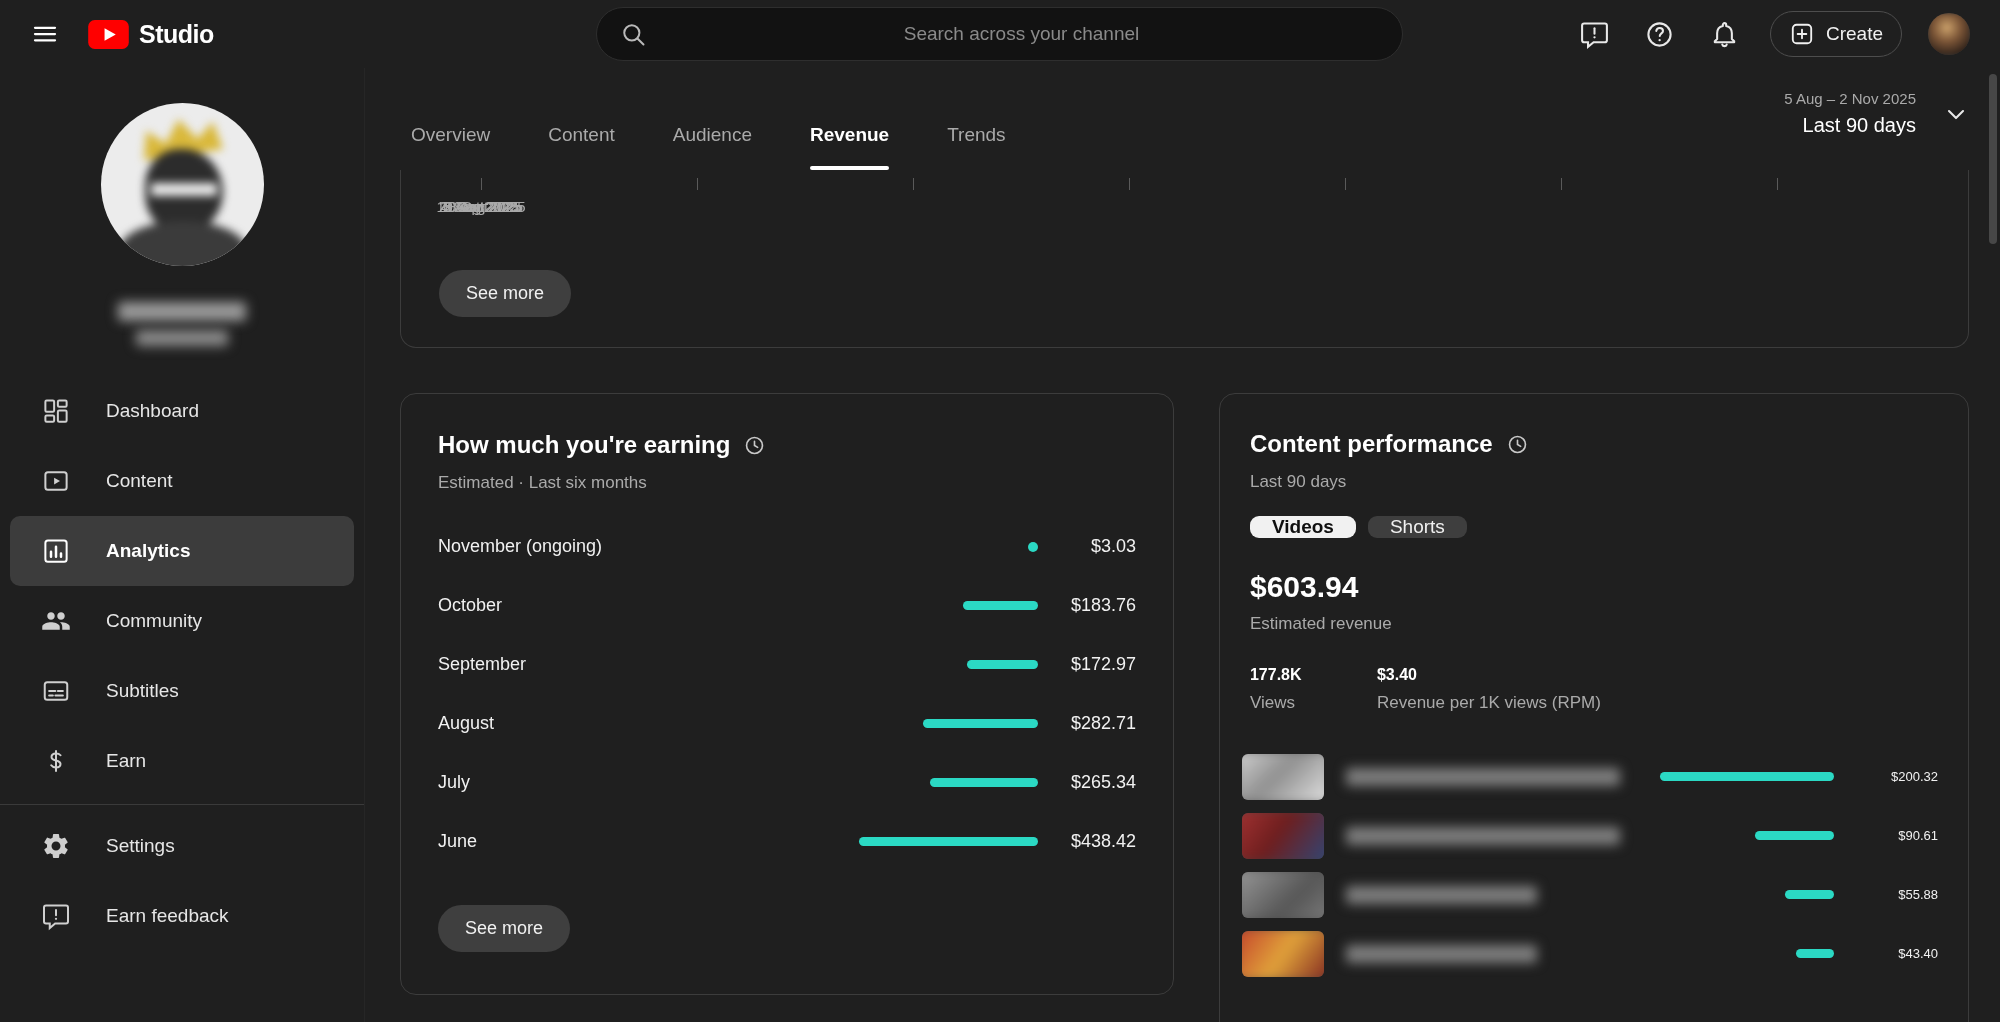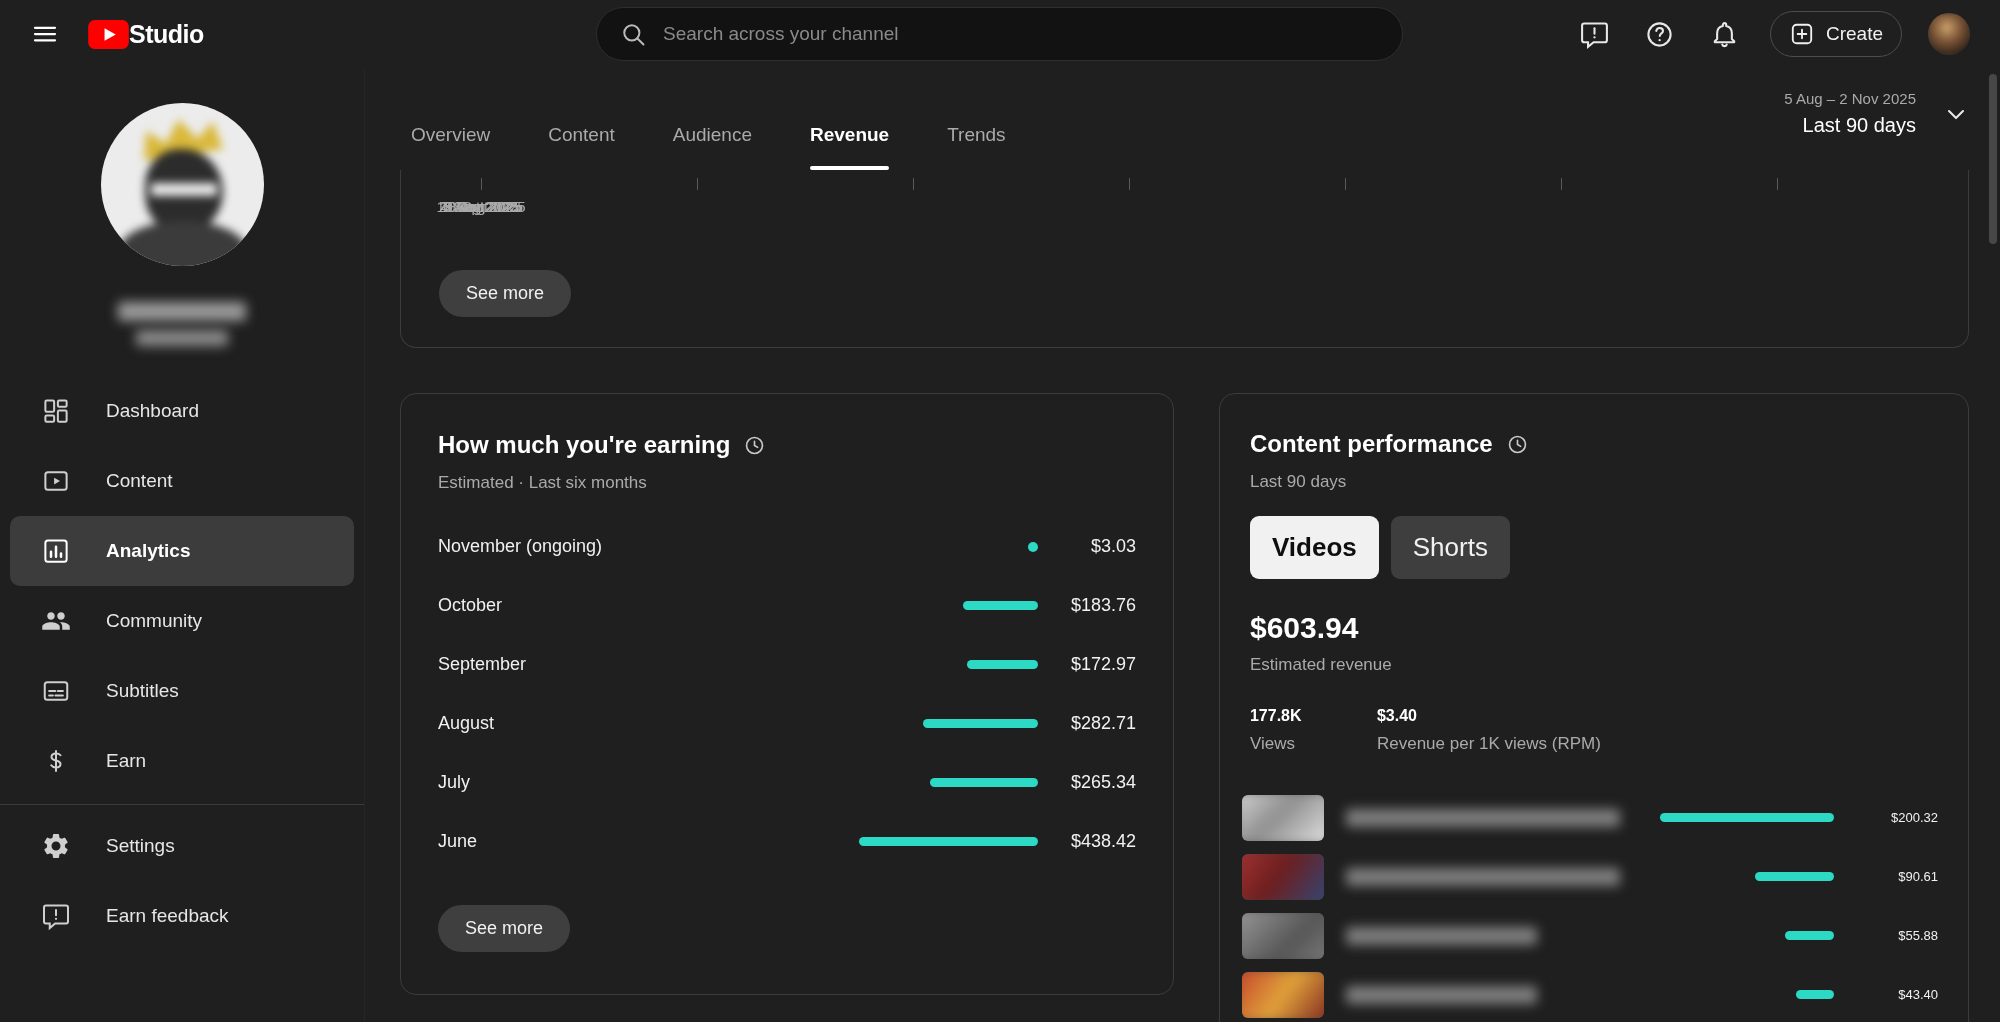--- a/index.html
+++ b/index.html
@@ -3,26 +3,26 @@
 <meta charset="utf-8">
 <style>
   * { margin:0; padding:0; box-sizing:border-box; }
   html,body { width:2000px; height:1022px; overflow:hidden; background:#1f1f1f;
     font-family:"Liberation Sans","DejaVu Sans",sans-serif; color:#f1f1f1; }
   svg { display:block; }
 
   
   .topbar { height:68px; display:flex; align-items:center; padding:0 30px; position:relative; background:#1f1f1f; z-index:10; }
   .hamburger { background:none; border:none; color:#fff; cursor:pointer; margin-right:28px; }
-  .logo { display:flex; align-items:flex-end; }
+  .logo { display:flex; align-items:flex-end; gap:10px; }
   .logo-text { color:#fff; font-size:25px; font-weight:700; letter-spacing:-0.5px; }
   .searchbox { position:absolute; left:596px; width:807px; height:54px; background:#121212;
     border:1px solid #2e2e2e; border-radius:28px; display:flex; align-items:center; padding:0 22px; gap:16px; }
   .searchbox input { flex:1; background:transparent; border:none; outline:none; color:#fdba74; font-size:19px;
-    font-family:"Liberation Sans","DejaVu Sans",sans-serif; }
+    font-family:"Liberation Sans","DejaVu Sans",sans-serif;text-align:center; }
   .searchbox input::placeholder { color:#8a8a8a; }
   .topbar-right { position:absolute; right:30px; display:flex; align-items:center; gap:26px; }
   .icon-btn { background:none; border:none; color:#e8e8e8; cursor:pointer; padding:4px; }
   .create-btn { display:flex; align-items:center; gap:11px; height:46px; padding:0 18px; background:#1f1f1f;
     border:1px solid #4d4d4d; border-radius:23px; color:#f1f1f1; font-size:19px; cursor:pointer;
     font-family:"Liberation Sans","DejaVu Sans",sans-serif; }
   .topbar-avatar { width:42px; height:42px; border-radius:50%; overflow:hidden; border:none; padding:0; cursor:pointer; background:#333; }
   .topbar-avatar .art { width:100%; height:100%; background:radial-gradient(circle at 45% 35%, #caa06a 0%, #7a5436 40%, #2c2019 80%); filter:blur(2px); }
 
   
@@ -97,21 +97,21 @@
   .earning-label { flex:1; font-size:18px; color:#f1f1f1; }
   .earning-barbox { width:179px; display:flex; justify-content:flex-end; align-items:center; }
   .earning-bar { height:9px; border-radius:5px; background:var(--teal,#2bd9c4); }
   .earning-bar.dot { width:10px !important; height:10px; border-radius:50%; }
   .earning-value { width:82px; margin-left:16px; text-align:right; font-size:18px; color:#f1f1f1; }
   .earnings-card .see-more { margin-top:34px; }
 
   
   .performance-card { width:756px; height:700px; padding:36px 30px 30px 30px; }
   .chips { display:flex; gap:12px; margin-top:24px; }
-  .chip { padding:16px 22px; border-radius:9px; font-size:26px; background:#3e3e3e; color:#f1f1f1; border:none;
+  .chip { padding:0 22px; border-radius:9px; font-size:19px; background:#3e3e3e; color:#f1f1f1; border:none;
     cursor:pointer; font-family:"Liberation Sans","DejaVu Sans",sans-serif; }
   .chip.chip-selected { background:#f1f1f1; color:#0f0f0f; font-weight:700; }
   .big-revenue { margin-top:32px; font-size:30px; font-weight:700; color:#fff; }
   .big-revenue-label { margin-top:10px; font-size:17px; color:#aaa; }
   .stats-row { display:flex; margin-top:32px; }
   .stat-col-1 { width:127px; }
   .stat-num { font-size:16px; font-weight:700; color:#fff; }
   .stat-label { font-size:17px; color:#aaa; margin-top:9px; }
   .video-rows { margin-top:34px; }
   .video-row { height:59px; display:flex; align-items:center; margin-left:-8px; cursor:pointer; }

